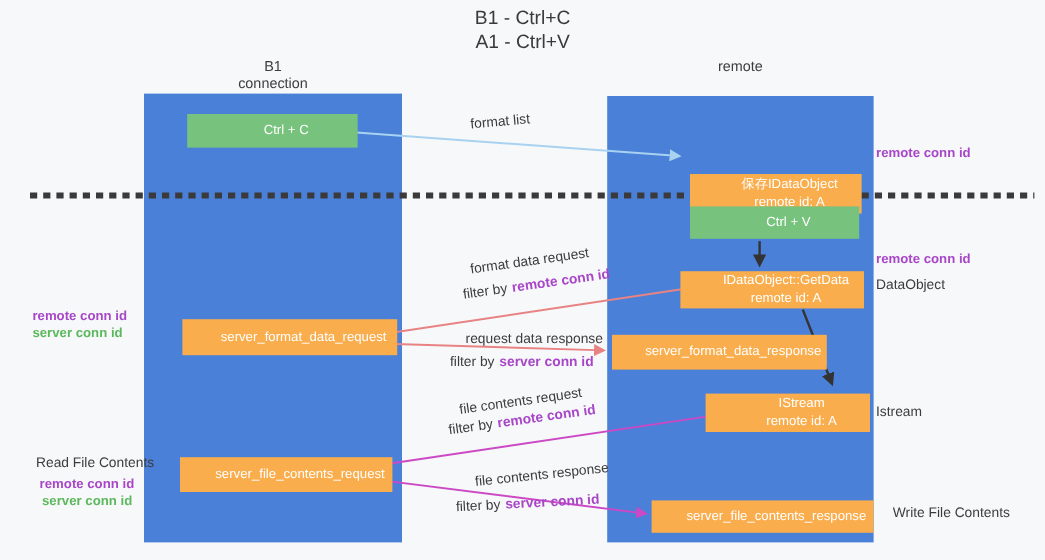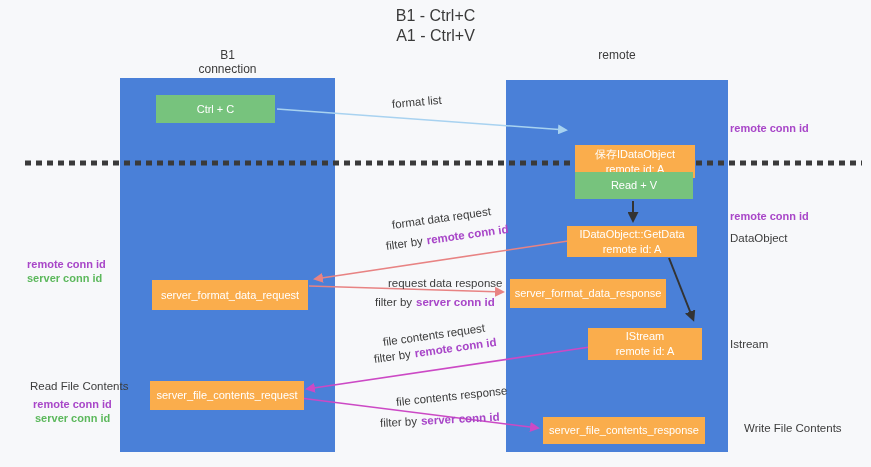--- a/index.html
+++ b/index.html
@@ -3,21 +3,21 @@
 <meta charset="utf-8">
 <style>
   html,body{margin:0;padding:0;background:#f7f8fa;}
   .stage{position:relative;width:871px;height:467px;background:#f7f8fa;overflow:hidden;
          font-family:"Liberation Sans", sans-serif;}
   .title{position:absolute;left:0;top:6px;width:871px;text-align:center;color:#3a3a3a;
          font-size:16px;line-height:20px;}
   .col-header{position:absolute;text-align:center;color:#3c3c3c;font-size:12px;line-height:14px;}
   .col{position:absolute;background:#4A80D8;}
   .node{position:absolute;color:#fff;font-size:11px;line-height:1.32;text-align:center;
-        display:flex;flex-direction:column;justify-content:center;}
+        display:flex;flex-direction:column;justify-content:center;padding-left:23px;}
   .orange{background:#FAAD4C;}
   .green{background:#77C37D;}
   .side-label{position:absolute;white-space:nowrap;}
   .purple-label{color:#A846C8;font-weight:700;font-size:11px;}
   .green-label{color:#5CB85C;font-weight:700;font-size:11px;}
   .dark-label{color:#3c3c3c;font-size:11.5px;font-weight:400;}
   .edge-label{position:absolute;font-size:11.5px;color:#3c3c3c;white-space:nowrap;
               transform-origin:left center;}
   .edge-label .val{color:#A846C8;font-weight:700;}
   .edge-label .fb{margin-right:4px;}
@@ -74,29 +74,29 @@
   <div class="node green" style="left:156px;top:95px;width:119px;height:28px;">
     <div>Ctrl + C</div>
   </div>
 
   <div class="node orange" style="left:575px;top:117px;width:120px;height:33px;margin-top:28px;">
     <div>保存IDataObject</div>
     <div>remote id: A</div>
   </div>
 
   <div class="node green" style="left:575px;top:172px;width:118px;height:27px;">
-    <div>Read + V</div>
+    <div>Ctrl + V</div>
   </div>
 
   <div class="node orange" style="left:567px;top:226px;width:130px;height:31px;">
     <div>IDataObject::GetData</div>
     <div>remote id: A</div>
   </div>
 
-  <div class="node orange" style="left:152px;top:280px;width:156px;height:30px;">
+  <div class="node orange" style="left:152px;top:266px;width:156px;height:30px;">
     <div>server_format_data_request</div>
   </div>
 
   <div class="node orange" style="left:510px;top:279px;width:156px;height:29px;">
     <div>server_format_data_response</div>
   </div>
 
   <div class="node orange" style="left:588px;top:328px;width:114px;height:32px;">
     <div>IStream</div>
     <div>remote id: A</div>

